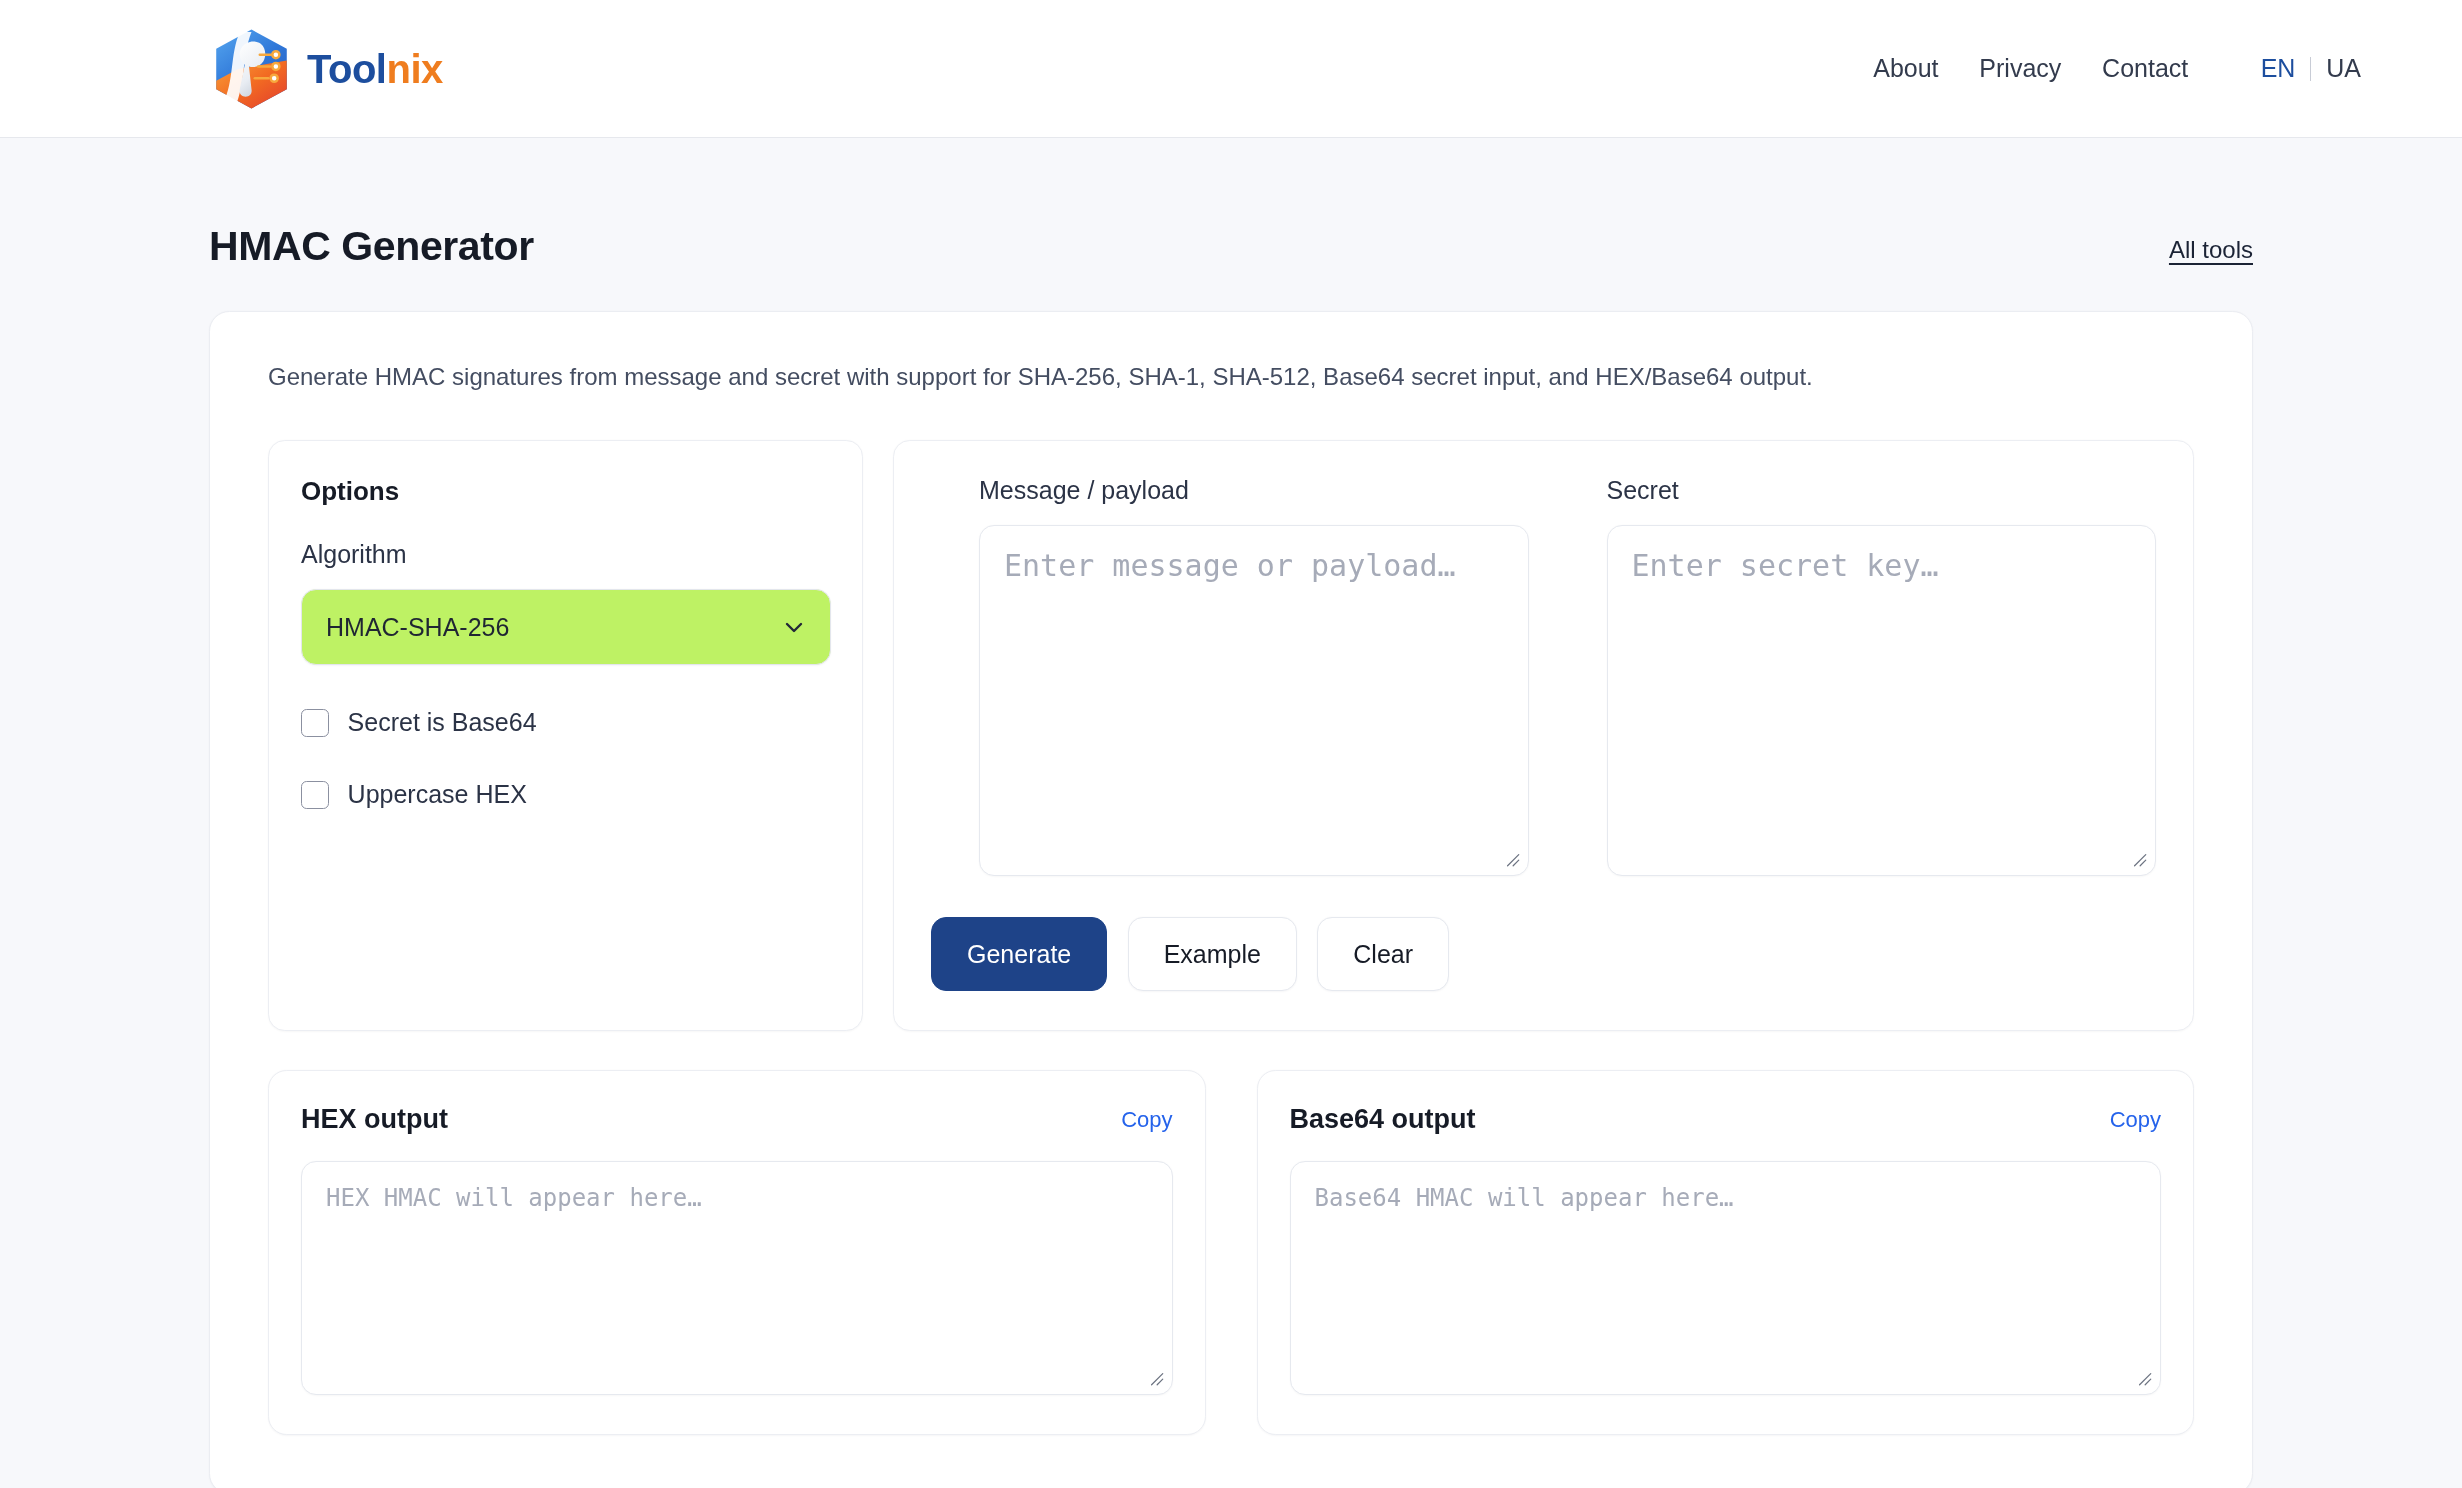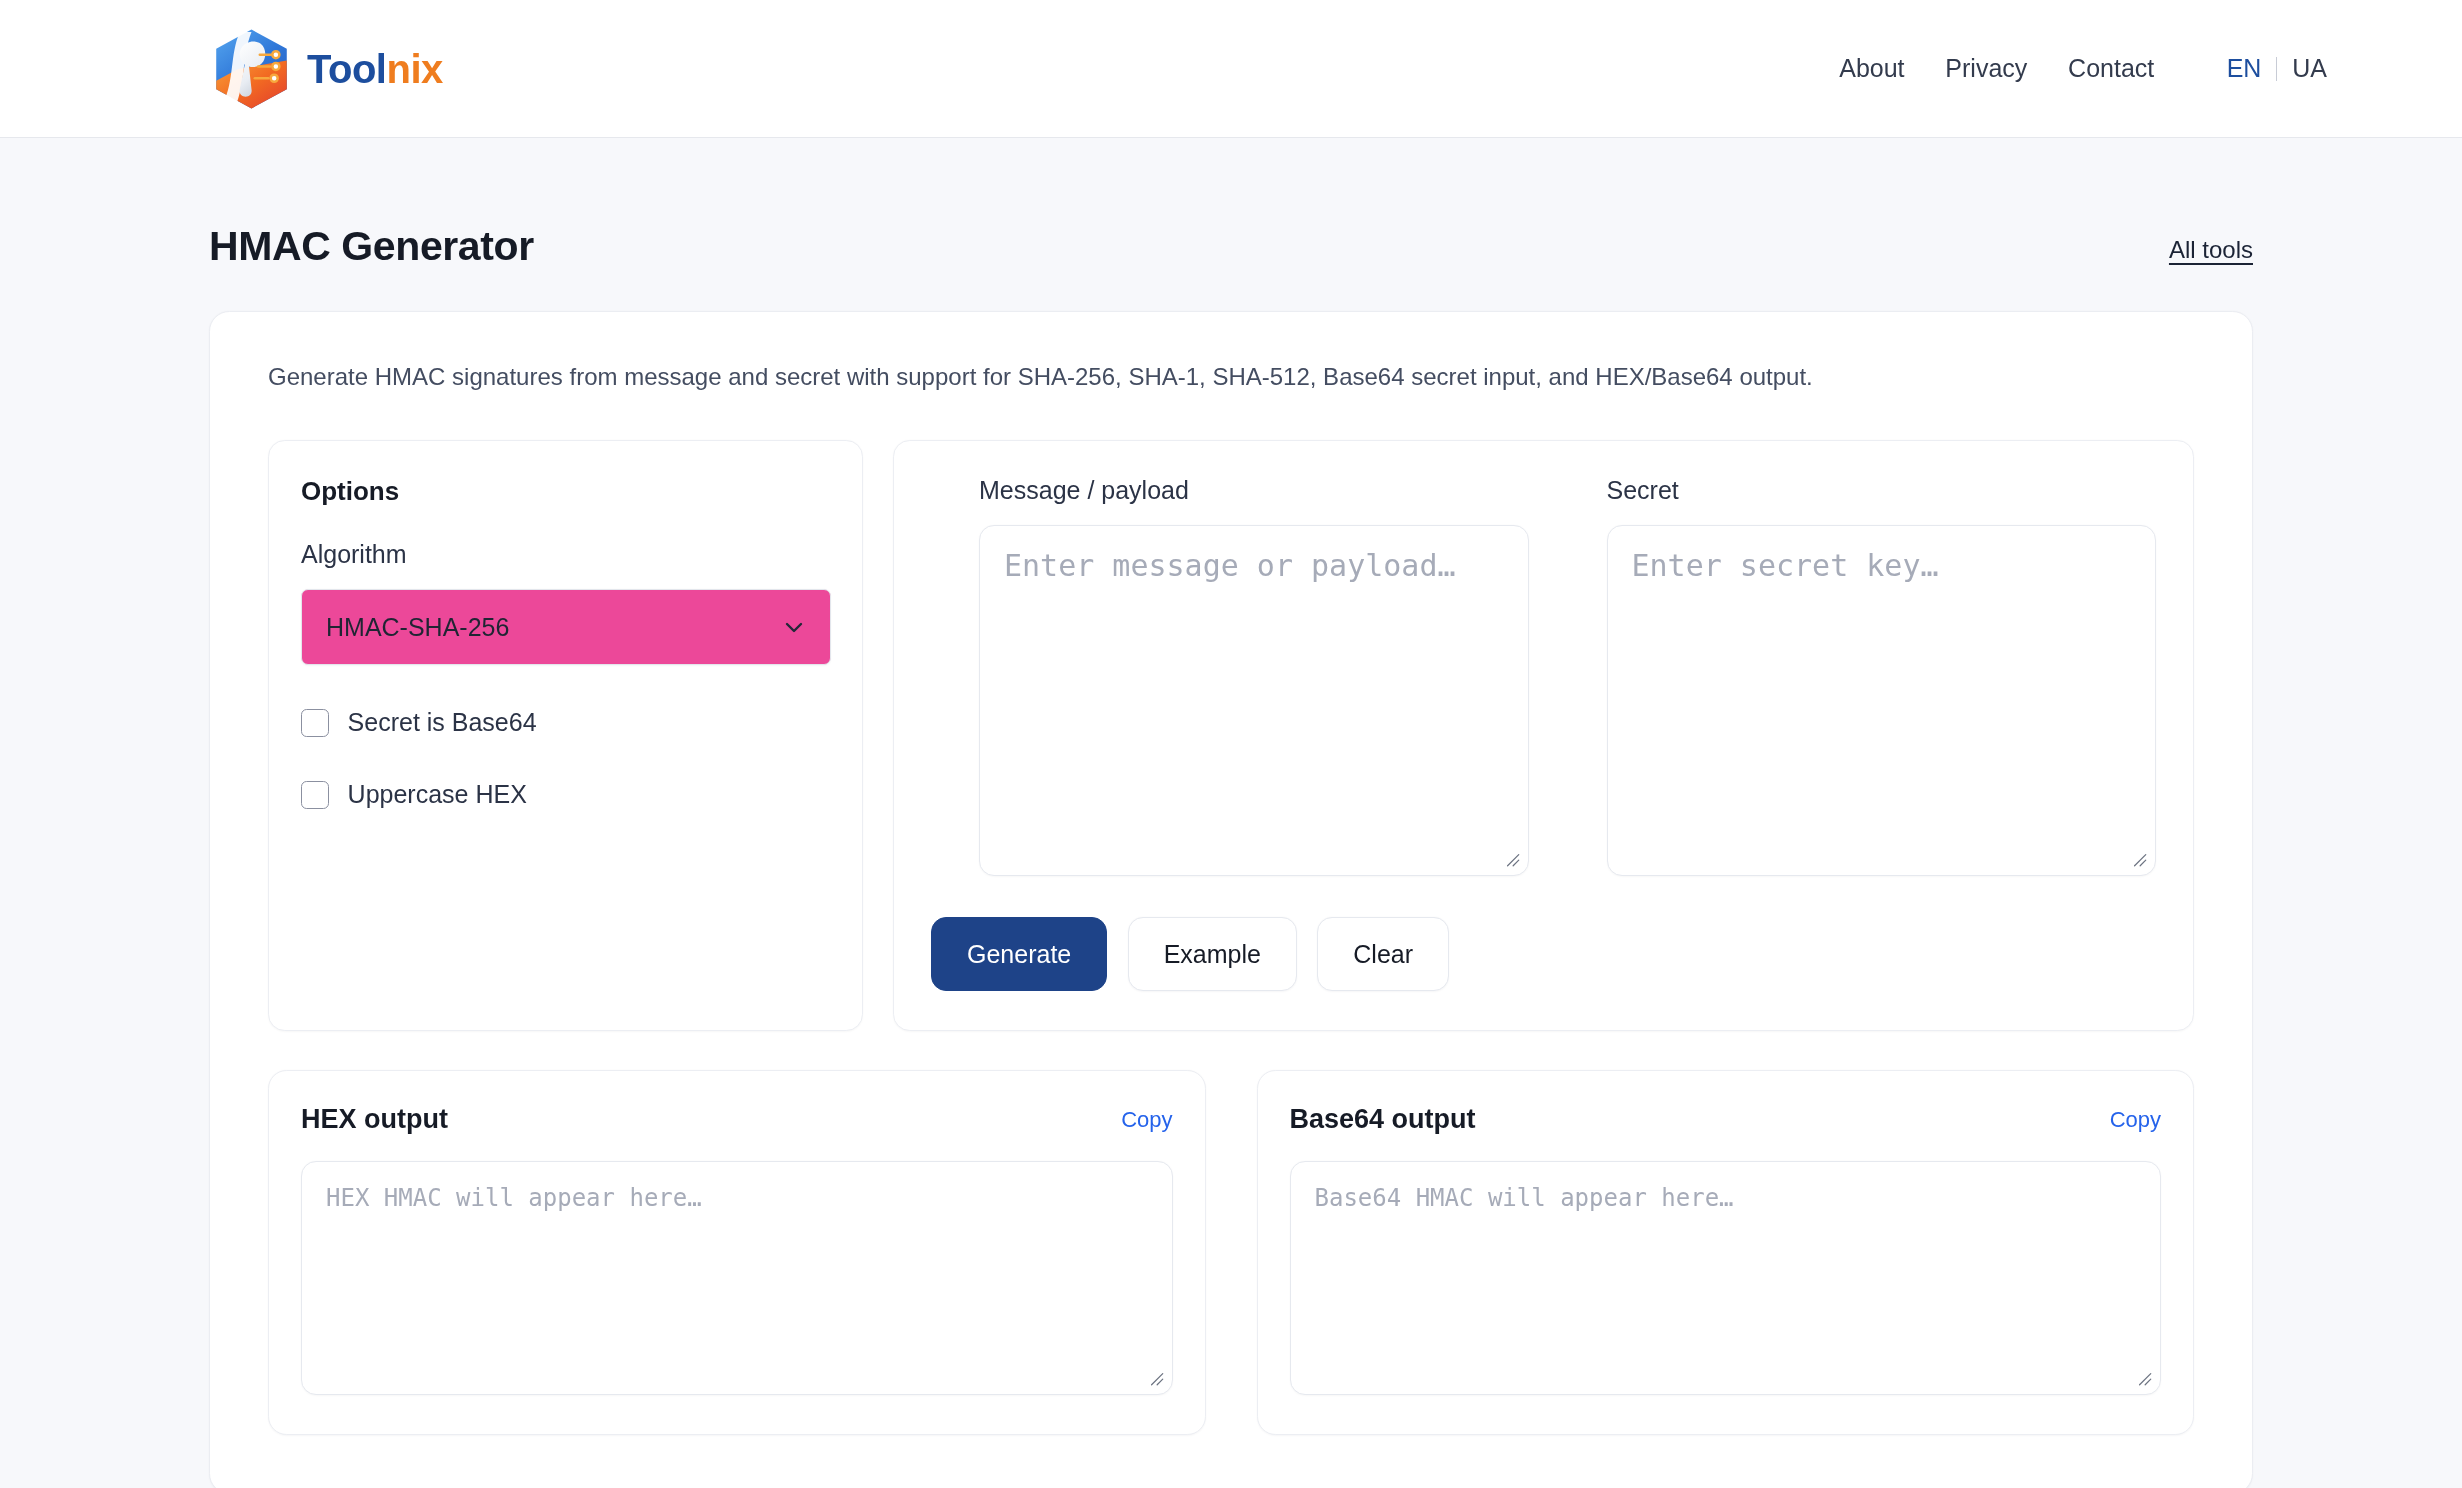--- a/index.html
+++ b/index.html
@@ -16,21 +16,21 @@
     color: #1f2430;
     -webkit-font-smoothing: antialiased;
   }
 
   
   .site-header {
     background: #ffffff;
     height: 138px;
     border-bottom: 0.9px solid #e6e8ed;
     display: flex;
-    padding: 0 120px 0 209px;
+    padding: 0 86px 0 209px;
   }
 
   .brand {
     display: flex;
     align-items: center;
     gap: 13px;
     text-decoration: none;
   }
 
   .brand-mark { width: 85px; height: 84px; display: block; }
@@ -150,22 +150,22 @@
     color: #2b3346;
     margin-bottom: 20.4px;
     display: block;
   }
 
   .select-wrap { position: relative; }
   .select-box {
     width: 530px;
     height: 76px;
     border: 0.9px solid #e3e6ec;
-    border-radius: 7px;
-    background: #ec4899;
+    border-radius: 15px;
+    background: #bef264;
     box-shadow: 0 0.9px 1.9px rgba(16,24,40,0.04);
     display: flex;
     align-items: center;
     padding: 0 24px;
     font-size: 25px;
     color: #1f2533;
   }
   .chev {
     position: absolute;
     right: 24px;

